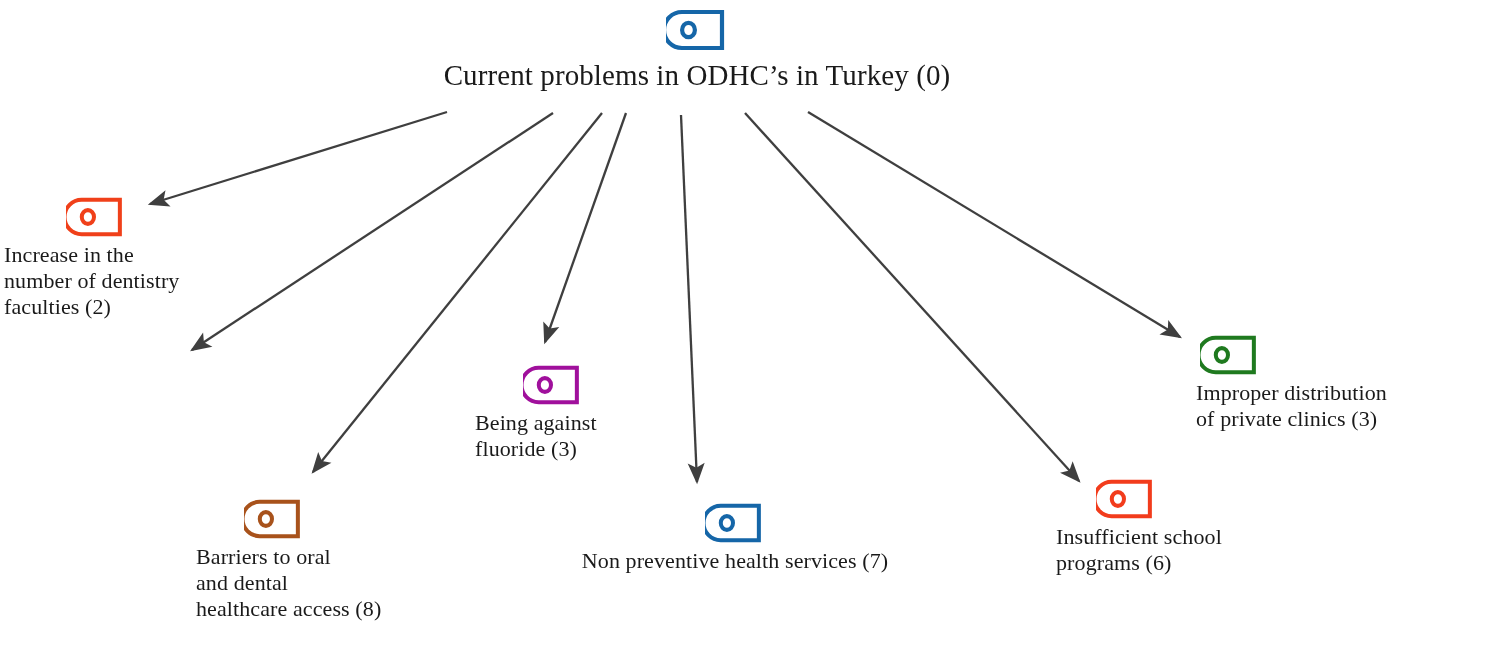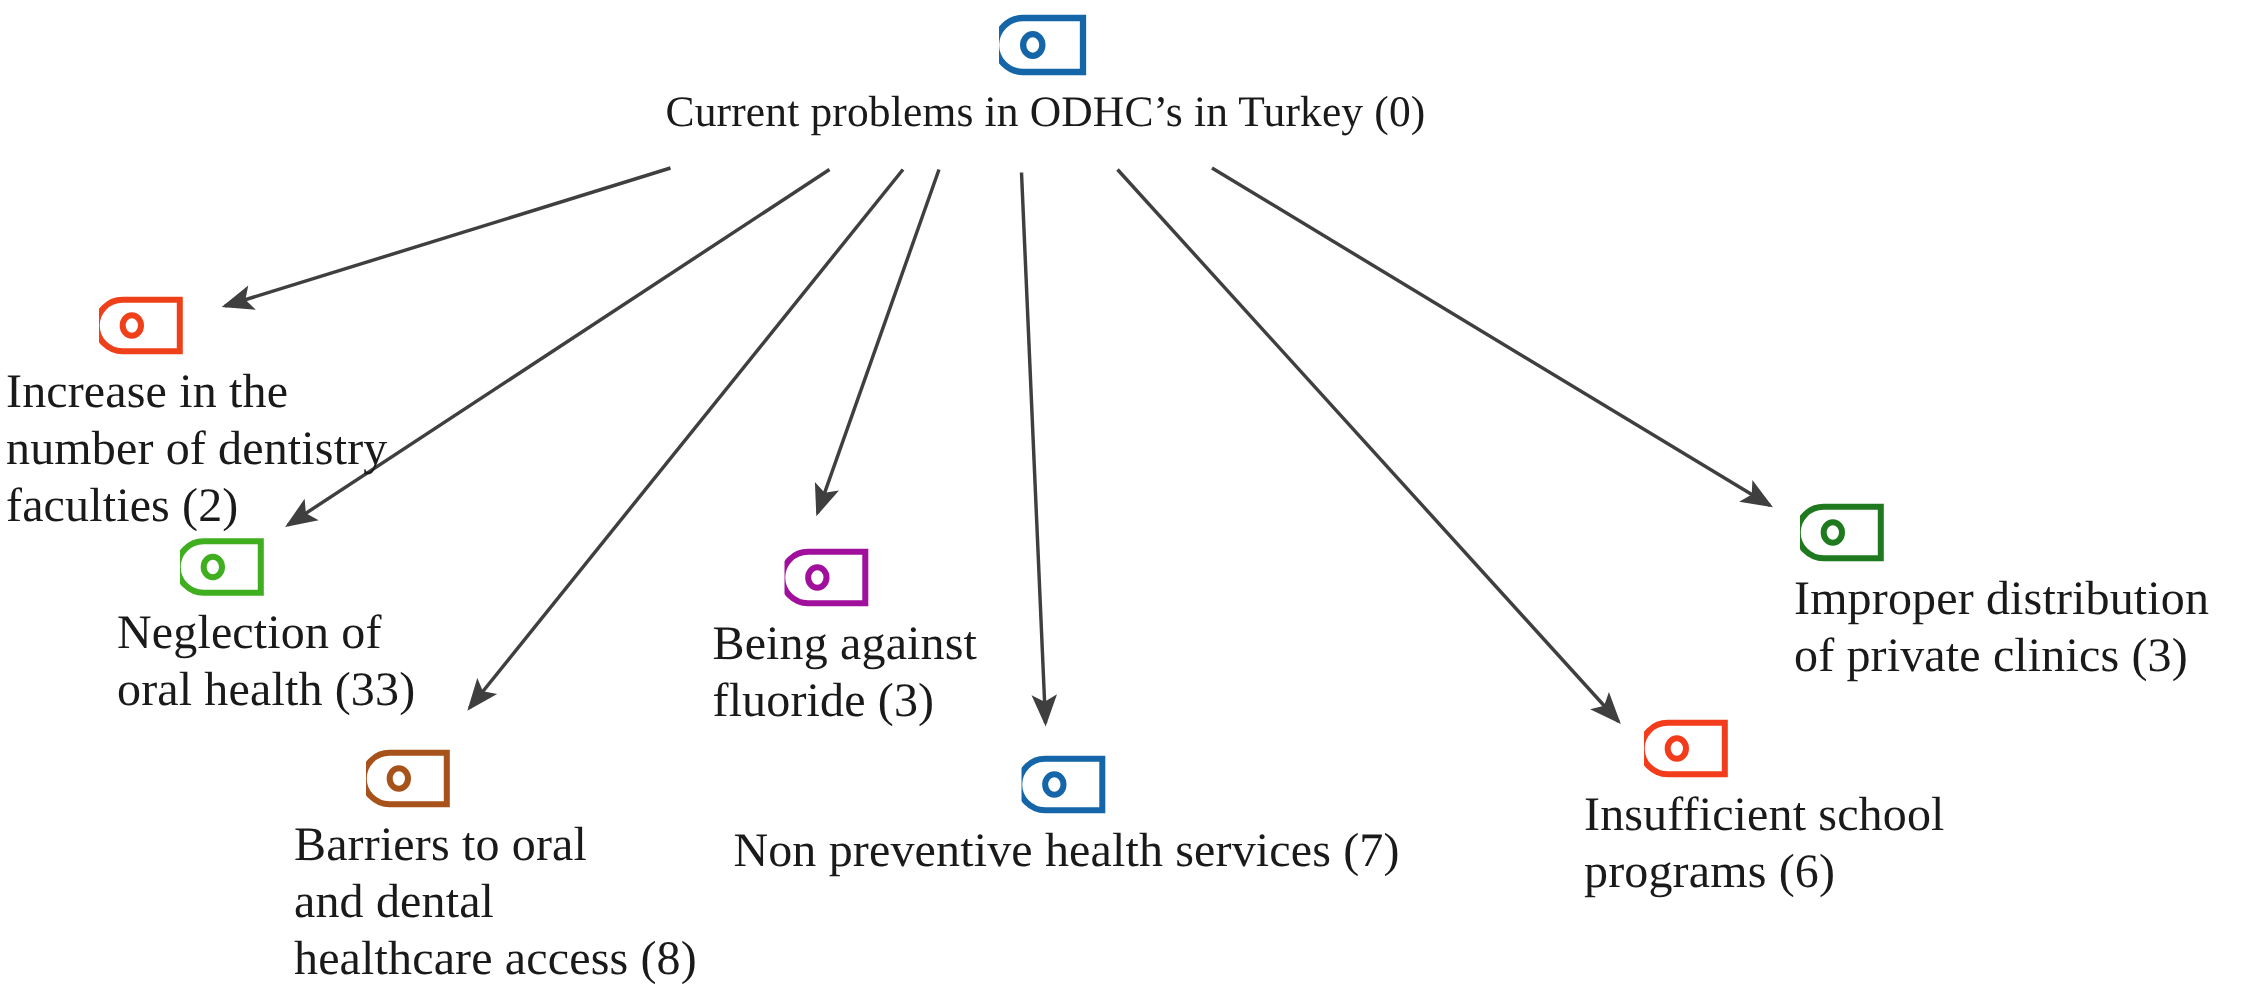--- a/index.html
+++ b/index.html
@@ -45,33 +45,33 @@
     width: 650px;
     text-align: center;
   }
   #node-root .node-icon { margin: 0 auto; }
   #node-root .node-label {
     font-size: 29px;
     margin-top: 6px;
   }
   
   .child .node-label {
-    font-size: 32px;
+    font-size: 22px;
     margin-top: 4px;
     text-align: left;
   }
   #node-dentistry { left: 4px;    top: 196px; width: 270px; }
   #node-dentistry .node-icon { margin-left: 62px; }
   #node-neglection { left: 78px;  top: 357px; width: 250px; }
   #node-neglection .node-icon { margin-left: 42px; }
   #node-barriers  { left: 196px;  top: 498px; width: 270px; }
   #node-barriers .node-icon { margin-left: 48px; }
   #node-fluoride  { left: 443px;  top: 364px; width: 220px; margin-left: 32px; }
   #node-fluoride .node-icon { margin-left: 48px; }
-  #node-nonprev   { left: 486px;  top: 502px; width: 450px; text-align:center; }
+  #node-nonprev   { left: 510px;  top: 502px; width: 450px; text-align:center; }
   #node-nonprev .node-icon { margin: 0 auto; }
   #node-nonprev .node-label { text-align: center; }
   #node-school    { left: 1056px; top: 478px; width: 270px; }
   #node-school .node-icon { margin-left: 40px; }
   #node-private   { left: 1196px; top: 334px; width: 296px; }
   #node-private .node-icon { margin-left: 4px; }
 </style>
 </head>
 <body>
 
@@ -105,28 +105,20 @@
   <div class="node child" id="node-dentistry">
     <svg class="node-icon" width="60" height="42" viewBox="0 0 62 44" aria-hidden="true">
       <path d="M16,4 L56,4 L56,40 L16,40 A14,14 0 0 1 16,4 Z" fill="none" stroke="#f0401a" stroke-width="4.2" stroke-linejoin="miter"></path>
       <ellipse cx="22.5" cy="22" rx="6.4" ry="7.2" fill="none" stroke="#f0401a" stroke-width="4.2"></ellipse>
     </svg>
     <div class="node-label">Increase in the
 number of dentistry
 faculties (2)</div>
   </div>
 
-  <div class="node child" id="node-neglection">
-    <svg class="node-icon" width="60" height="42" viewBox="0 0 62 44" aria-hidden="true">
-      <path d="M16,4 L56,4 L56,40 L16,40 A14,14 0 0 1 16,4 Z" fill="none" stroke="#3fae1f" stroke-width="4.2" stroke-linejoin="miter"></path>
-      <ellipse cx="22.5" cy="22" rx="6.4" ry="7.2" fill="none" stroke="#3fae1f" stroke-width="4.2"></ellipse>
-    </svg>
-    <div class="node-label">Neglection of
-oral health (33)</div>
-  </div>
 
   <div class="node child" id="node-barriers">
     <svg class="node-icon" width="60" height="42" viewBox="0 0 62 44" aria-hidden="true">
       <path d="M16,4 L56,4 L56,40 L16,40 A14,14 0 0 1 16,4 Z" fill="none" stroke="#a8521b" stroke-width="4.2" stroke-linejoin="miter"></path>
       <ellipse cx="22.5" cy="22" rx="6.4" ry="7.2" fill="none" stroke="#a8521b" stroke-width="4.2"></ellipse>
     </svg>
     <div class="node-label">Barriers to oral
 and dental
 healthcare access (8)</div>
   </div>

